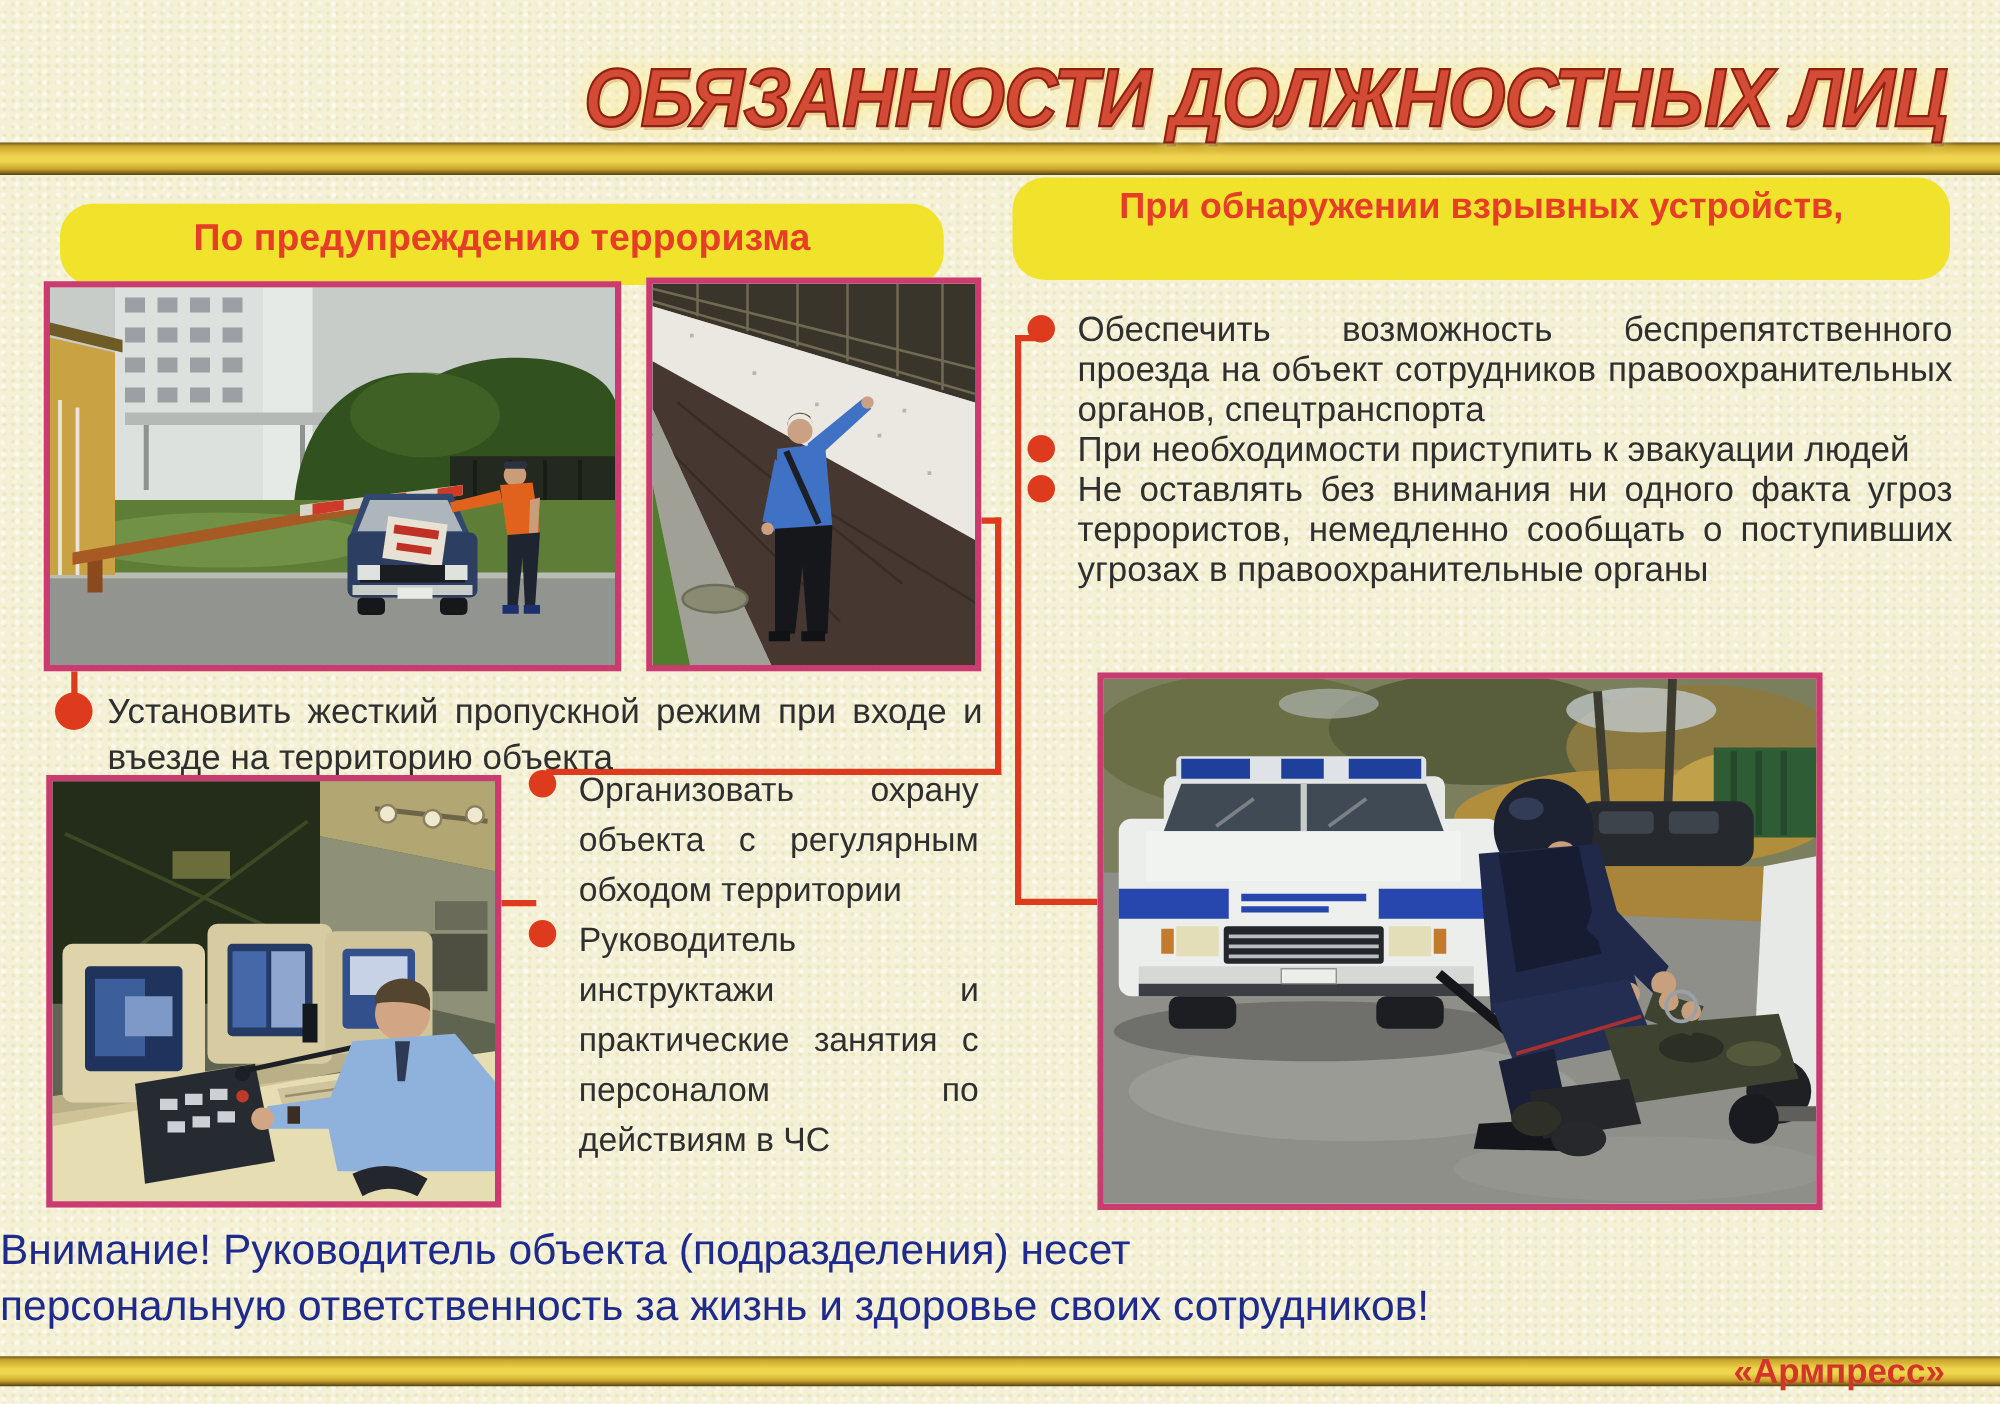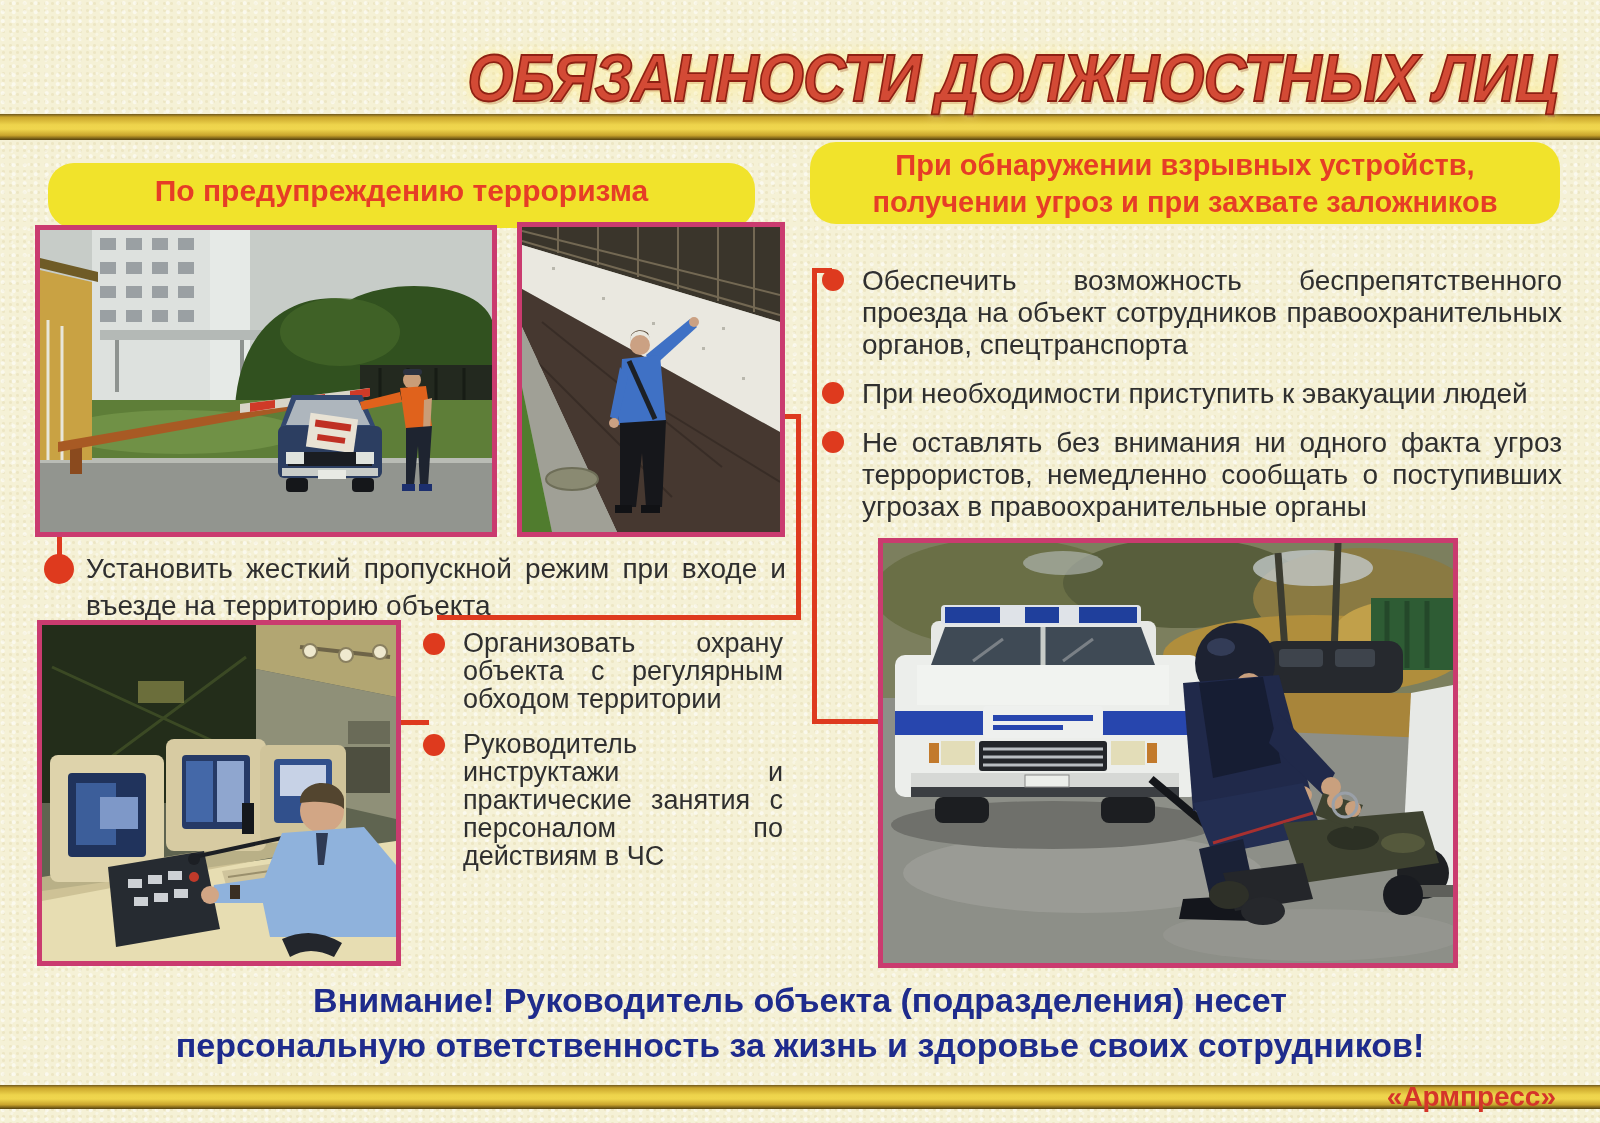--- a/index.html
+++ b/index.html
@@ -46,54 +46,53 @@
     position:absolute; left:44px; top:554px; width:30px; height:30px;
     border-radius:50%; background:#de3a1e; z-index:2;
   }
   .bullet-text{
     position:absolute; color:#2f2f2f; text-align:justify; z-index:2;
   }
   .b1{left:86px; top:550px; width:700px; font-size:28px; line-height:37px;}
   ul.blist{list-style:none; margin:0; padding:0; position:absolute; z-index:2;}
   ul.blist li{
     position:relative; padding-left:56px; box-sizing:border-box;
-    color:#2f2f2f; text-align:justify;margin-top:17px;
+    color:#2f2f2f; text-align:justify;
   }
   ul.blist li::before{
     content:""; position:absolute; left:16px; top:4px;
     width:22px; height:22px; border-radius:50%; background:#de3a1e;
   }
   .left-list{left:407px; top:612px; width:376px; font-size:27px;}
-  .left-list li{line-height:28px;}
+  .left-list li{line-height:40px;}
   .right-list{left:806px; top:248px; width:756px; font-size:28px;}
   .right-list li{line-height:32px;}
   .warning{
-    position:absolute; left:0; top:978px; width:1600px; text-align:center;
-    color:#1e2b8c; font-weight:bold; font-size:34px; line-height:45px; z-index:2;
+    position:absolute; left:0; top:978px; width:1600px; text-align:left;
+    color:#1e2b8c; font-weight:normal; font-size:34px; line-height:45px; z-index:2;
   }
   .publisher{
     position:absolute; right:44px; top:1086px; z-index:6;
     color:#d4352a; font-weight:bold; font-size:28px; line-height:22px;
   }
 </style>
 </head>
 <body>
 
 <div class="page">
 
   <div class="stripe stripe-top"></div>
   <div class="stripe stripe-bottom"></div>
 
   <h1 class="title">ОБЯЗАННОСТИ ДОЛЖНОСТНЫХ ЛИЦ</h1>
 
   <div class="pill pill-left">По предупреждению терроризма</div>
 
   <div class="pill pill-right">
     <div>При обнаружении взрывных устройств,</div>
-    <div>получении угроз и при захвате заложников</div>
   </div>
 
   <figure class="photo p1" style="margin:0">
     <svg width="452" height="302" viewBox="0 0 452 302" preserveAspectRatio="none">
       <rect width="452" height="302" fill="#c7ccc8"></rect>
       <rect x="52" y="0" width="118" height="218" fill="#dde1de"></rect>
       <g fill="#9aa0a3">
         <rect x="60" y="8" width="16" height="12"></rect>
           <rect x="86" y="8" width="16" height="12"></rect>
           <rect x="112" y="8" width="16" height="12"></rect>

